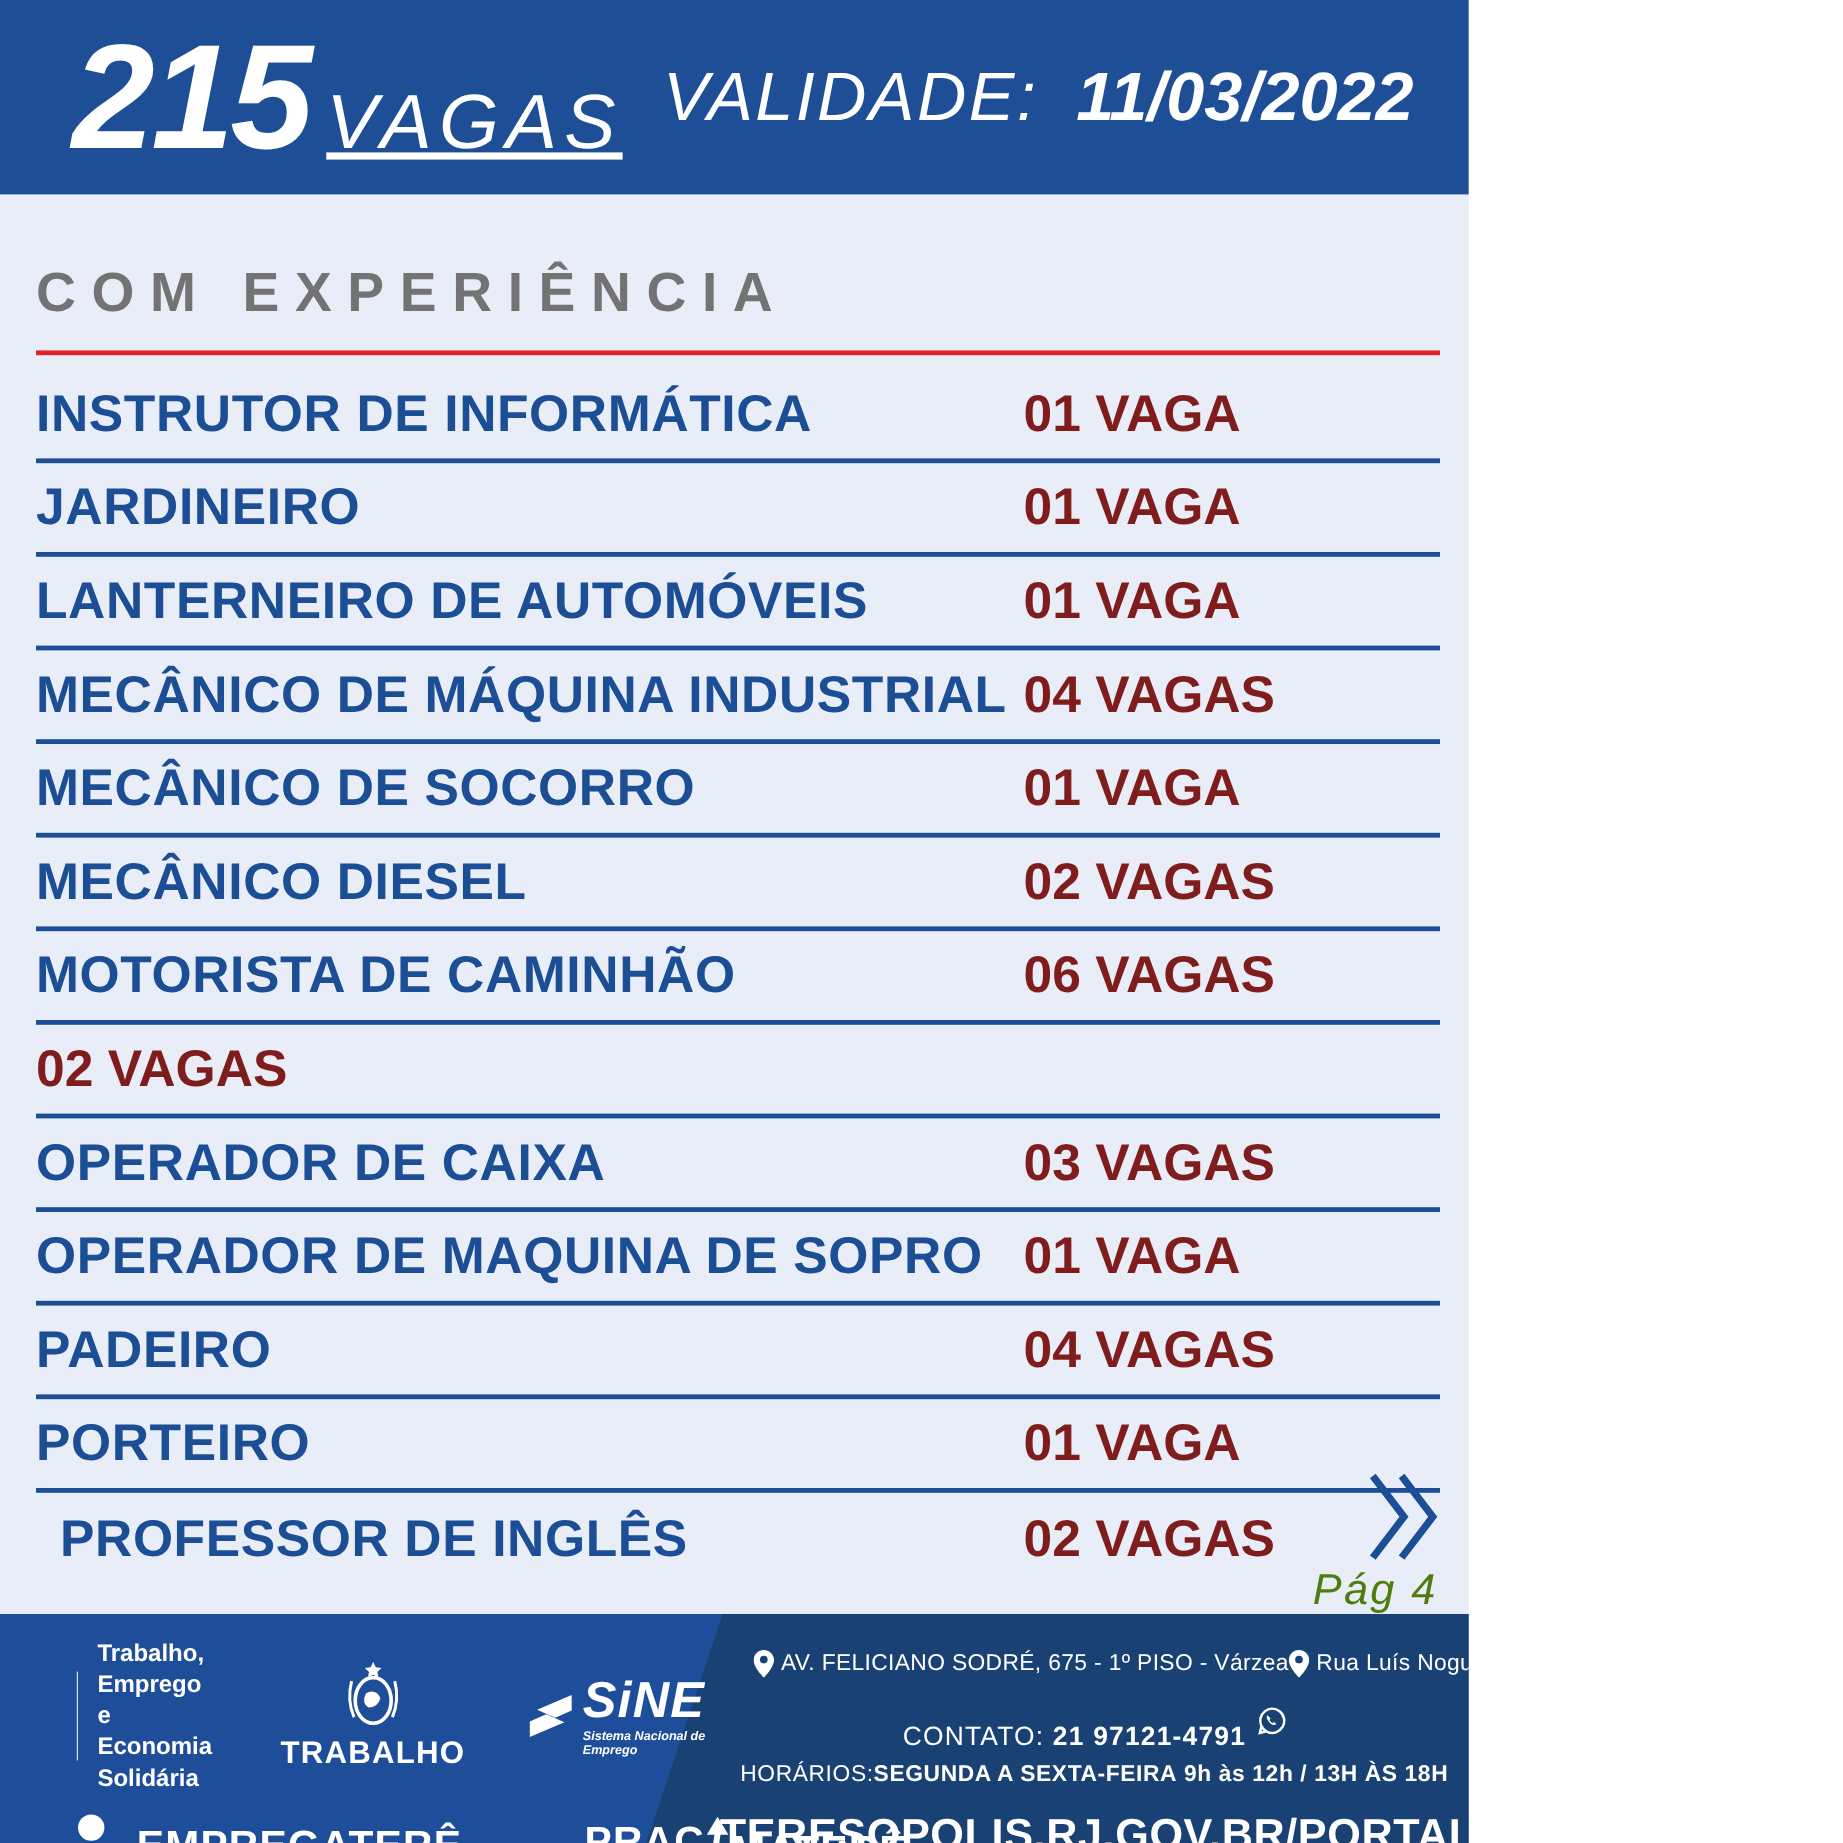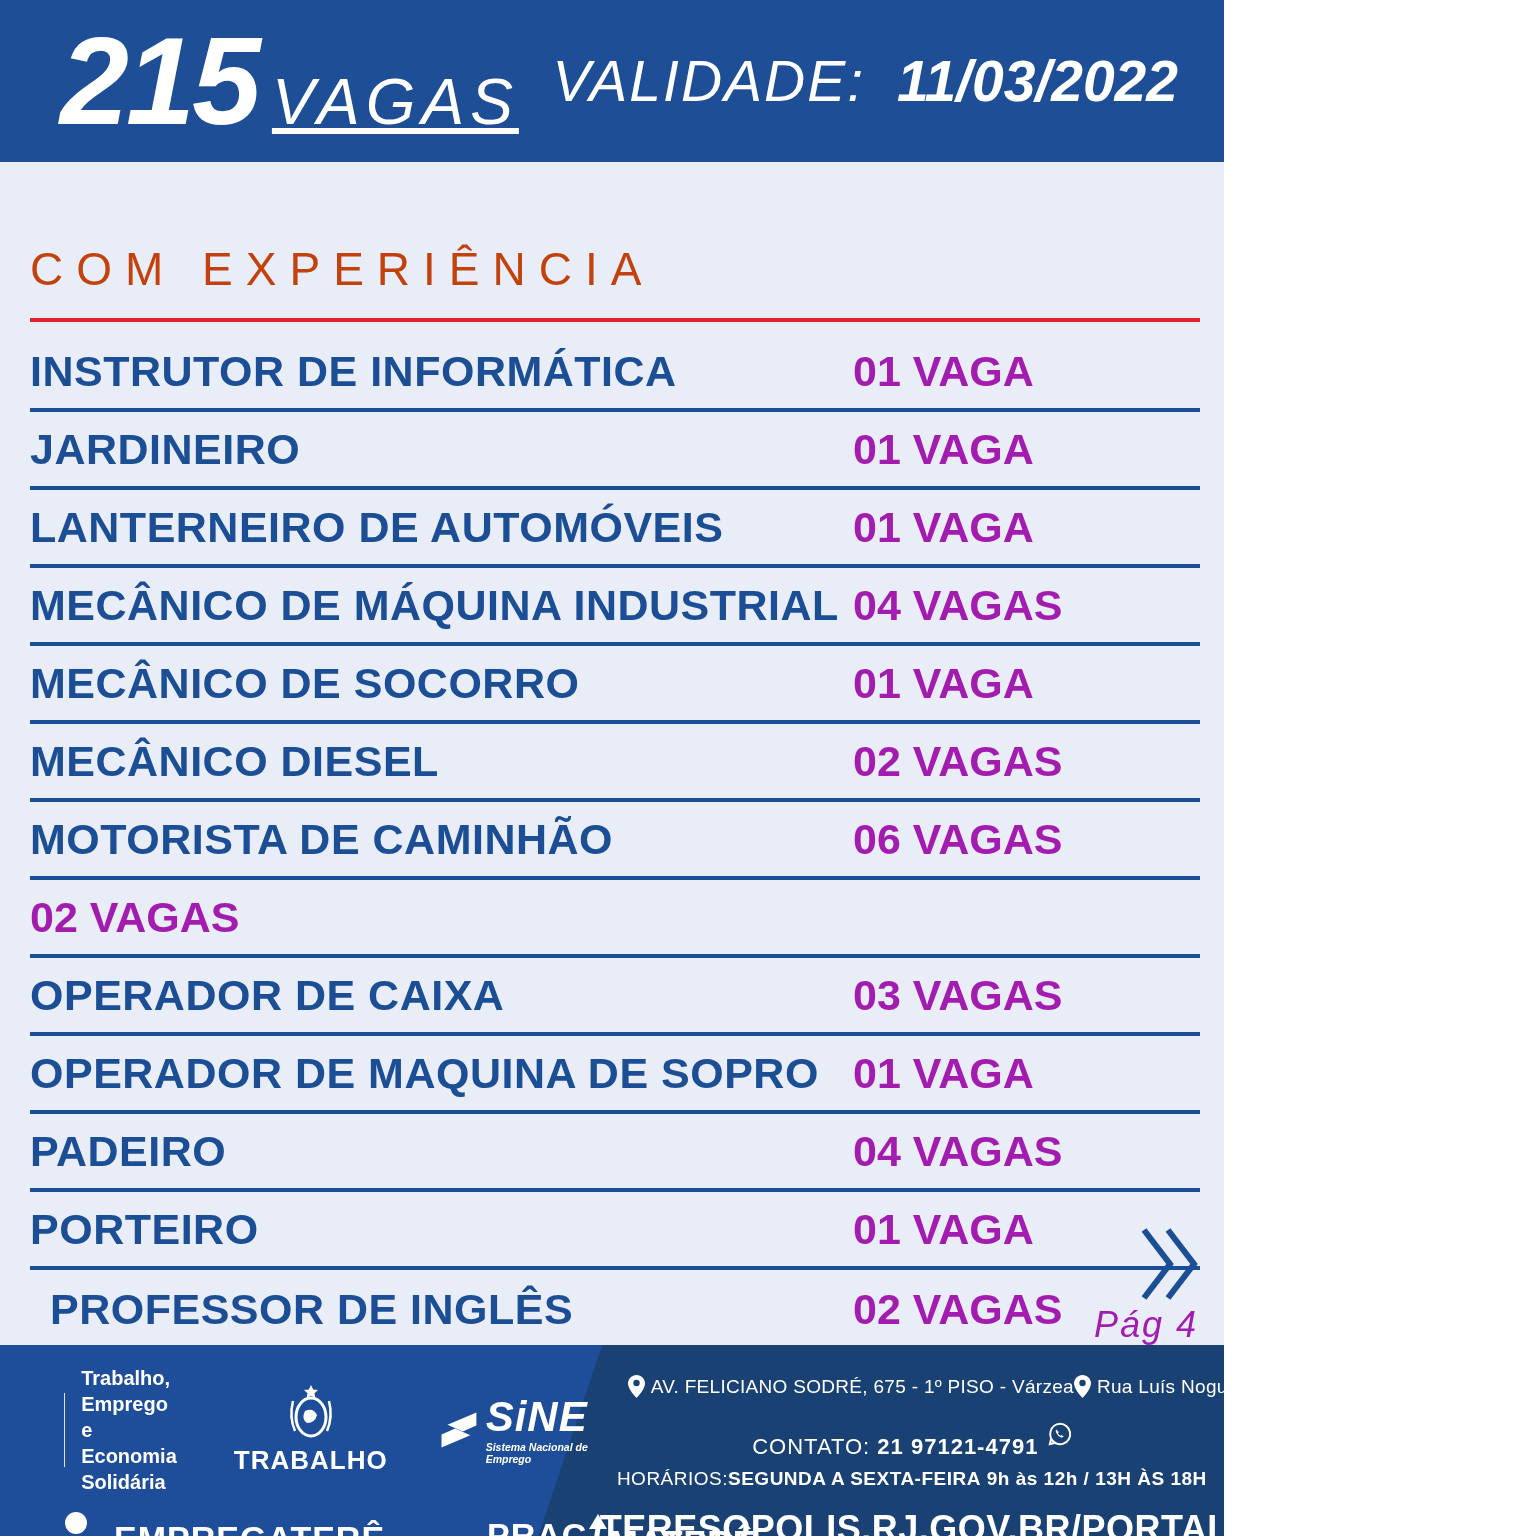--- a/index.html
+++ b/index.html
@@ -15,29 +15,29 @@
     padding:0 46px 0 60px; box-sizing:border-box;
   }
   .brand { display:flex; align-items:baseline; }
   .brand-count { font-size:124px; line-height:1; font-weight:bold; font-style:italic; letter-spacing:-3px; }
   .brand-label { font-size:64px; font-style:italic; font-weight:300; letter-spacing:6px; margin-left:14px;text-decoration:underline; }
   .validity { font-size:57px; font-style:italic; font-weight:300; letter-spacing:2px; white-space:nowrap; }
   .validity .date { font-weight:bold; margin-left:14px; letter-spacing:0; }
 
   
   .body { padding:0 24px 0 30px; }
-  .section-title { color:#c2410c; font-size:46px; font-weight:normal; letter-spacing:13px; margin-top:80px; }
+  .section-title { color:#737373; font-size:46px; font-weight:bold; letter-spacing:13px; margin-top:54px; }
   .red-rule { height:4px; background:#e32128; margin-top:22px; }
   .rows { margin-top:12px; }
   .row { height:78px; display:flex; align-items:center; border-bottom:4px solid #1b4e94; box-sizing:border-box; }
   .row:last-child { border-bottom:none;margin-left:20px; }
   .row-title { flex:1; font-size:43px; font-weight:bold; color:#1b4e94; letter-spacing:0.5px; white-space:nowrap; }
-  .row-count { width:347px; font-size:43px; font-weight:bold; color:#a21caf; white-space:nowrap; }
-
-  .pagination { position:absolute; right:26px; top:1228px; text-align:center; color:#a21caf; }
+  .row-count { width:347px; font-size:43px; font-weight:bold; color:#7f1d1d; white-space:nowrap; }
+
+  .pagination { position:absolute; right:26px; top:1228px; text-align:center; color:#4d7c0f; }
   .pagination svg { display:block; margin:0 0 4px auto; }
   .pagination-label { font-size:36px; font-style:italic; font-weight:300; letter-spacing:2px; }
 
   
   .footer { position:absolute; left:0; right:0; bottom:0; height:191px; background:#1e4d99; color:#fff; }
   .footer::before {
     content:""; position:absolute; inset:0; background:#1a4173;
     clip-path:polygon(49.2% 0, 100% 0, 100% 100%, 44% 100%);
   }
   .footer-left { position:absolute; z-index:1; left:0; top:0; width:49%; height:100%; }

